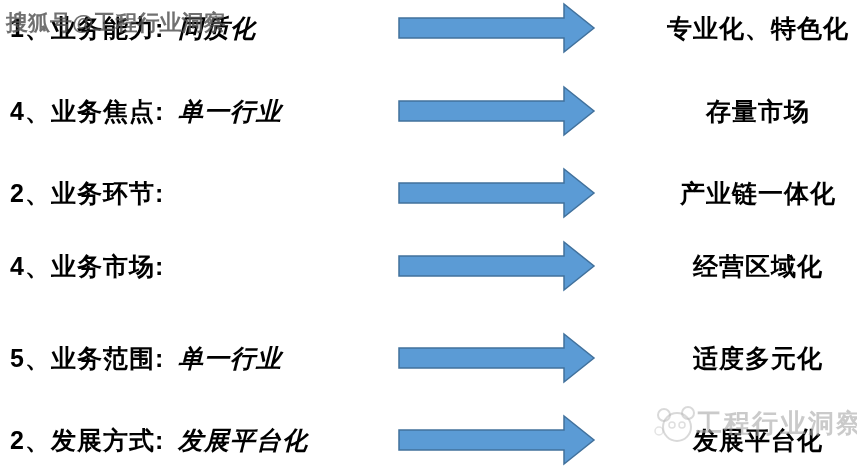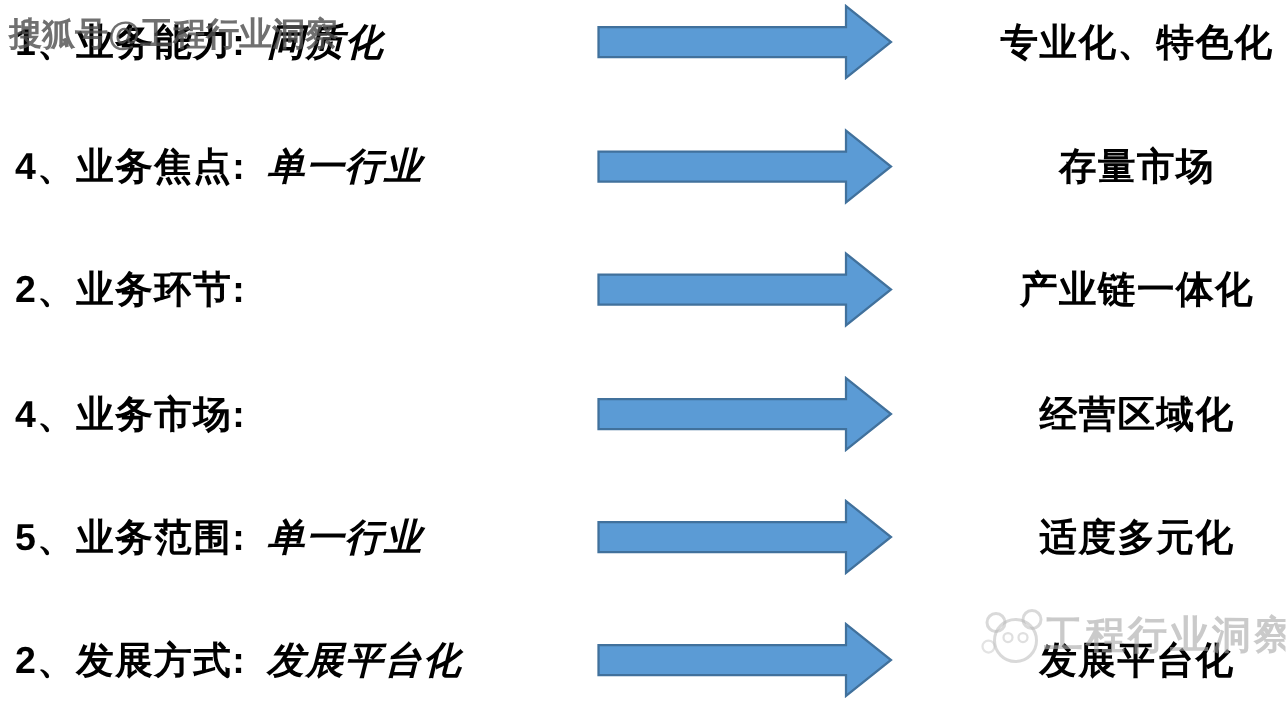--- a/index.html
+++ b/index.html
@@ -61,21 +61,21 @@
   }
   .row .to {
     left: 648px;
     width: 220px;
     text-align: center;
   }
   
   .row:nth-of-type(1) { top: -13px; }
   .row:nth-of-type(2) { top: 70px; }
   .row:nth-of-type(3) { top: 152px; }
-  .row:nth-of-type(4) { top: 235px; }
+  .row:nth-of-type(4) { top: 225px; }
   .row:nth-of-type(5) { top: 317px; }
   .row:nth-of-type(6) { top: 399px; }
 
   .wm-top {
     position: absolute;
     left: 6px;
     top: 8px;
     z-index: 5;
     font-size: 22px;
     font-weight: 700;

